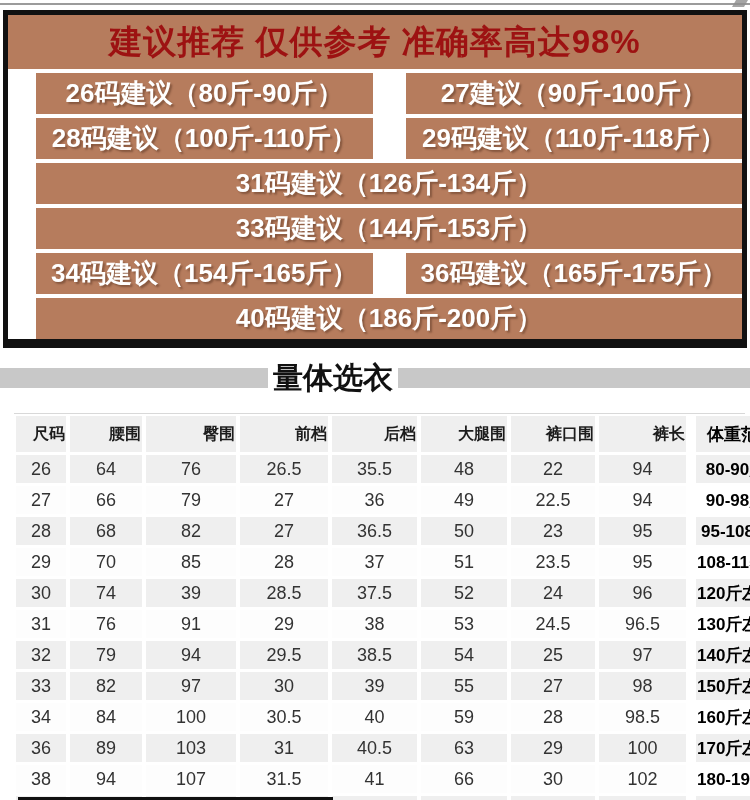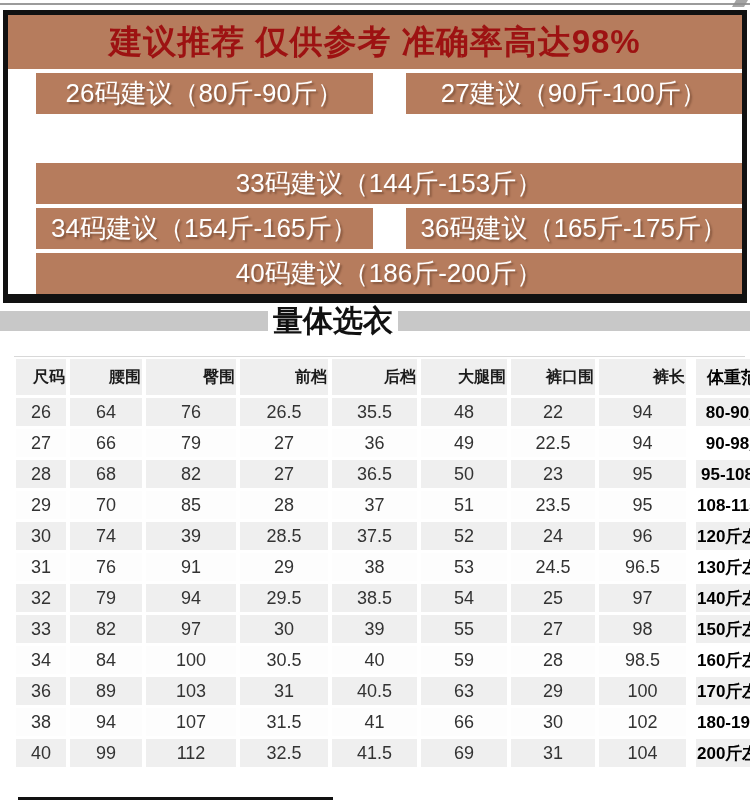--- a/index.html
+++ b/index.html
@@ -28,29 +28,29 @@
   .panel-title {
     height: 54px; background: var(--brown, #b67c5d);
     display: flex; align-items: center; justify-content: center;
     color: var(--red, #9d1212);
     font-size: 33px; font-weight: 700; letter-spacing: 1px;
   }
   .panel-row { display: flex; gap: 5px; height: 41px; }
   .panel-cell {
     flex: 1; background: var(--brown, #b67c5d);
     display: flex; align-items: center; justify-content: center;
-    color: #ffffff; font-size: 26px; font-weight: 400;
+    color: #ffffff; font-size: 26px; font-weight: 700;
     white-space: nowrap;
     text-shadow: 2px 2px 2px rgba(60, 30, 15, 0.4);
     margin-left: 28px;
   }
 
   
   .section-title-wrap {
-    height: 36px;
+    margin-top: 12px; height: 36px;
     display: flex; align-items: center;
   }
   .bar { height: 20px; background: var(--bargray, #c8c8c8); }
   .bar-left { width: 268px; }
   .bar-right { flex: 1; }
   .section-title {
     margin: 0 5px; font-size: 30px; font-weight: 700; color: #111;
     white-space: nowrap;
   }
 
@@ -92,20 +92,25 @@
 </div>
 
 <div class="panel">
   <div class="panel-title">建议推荐  仅供参考  准确率高达98%</div>
 
 <div class="panel-row">
       <div class="panel-cell">26码建议（80斤-90斤）</div>
       <div class="panel-cell">27建议（90斤-100斤）</div>
     </div>
     <div class="panel-row">
+      <div class="panel-cell">28码建议（100斤-110斤）</div>
+      <div class="panel-cell">29码建议（110斤-118斤）</div>
+    </div>
+    <div class="panel-row">
+      <div class="panel-cell">31码建议（126斤-134斤）</div>
     </div>
     <div class="panel-row">
       <div class="panel-cell">33码建议（144斤-153斤）</div>
     </div>
     <div class="panel-row">
       <div class="panel-cell">34码建议（154斤-165斤）</div>
       <div class="panel-cell">36码建议（165斤-175斤）</div>
     </div>
     <div class="panel-row">
       <div class="panel-cell">40码建议（186斤-200斤）</div>

